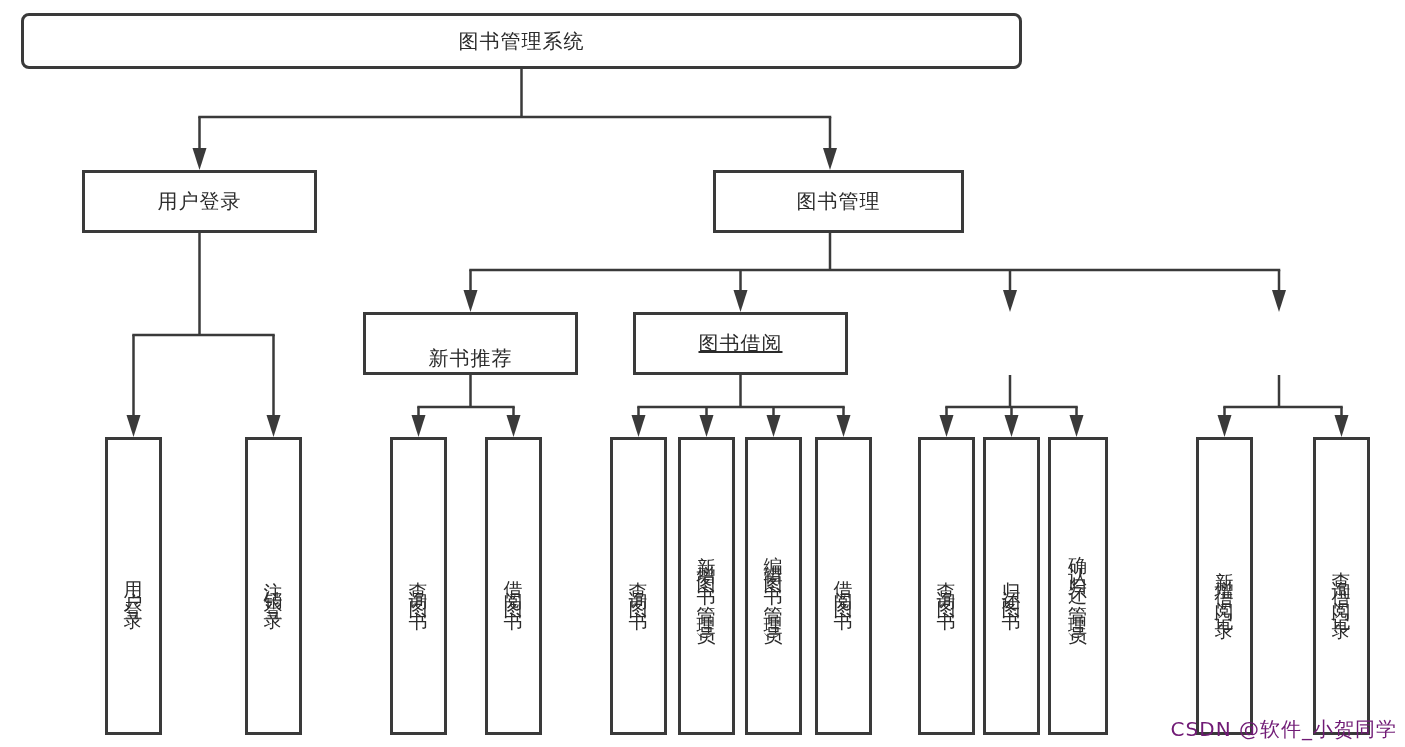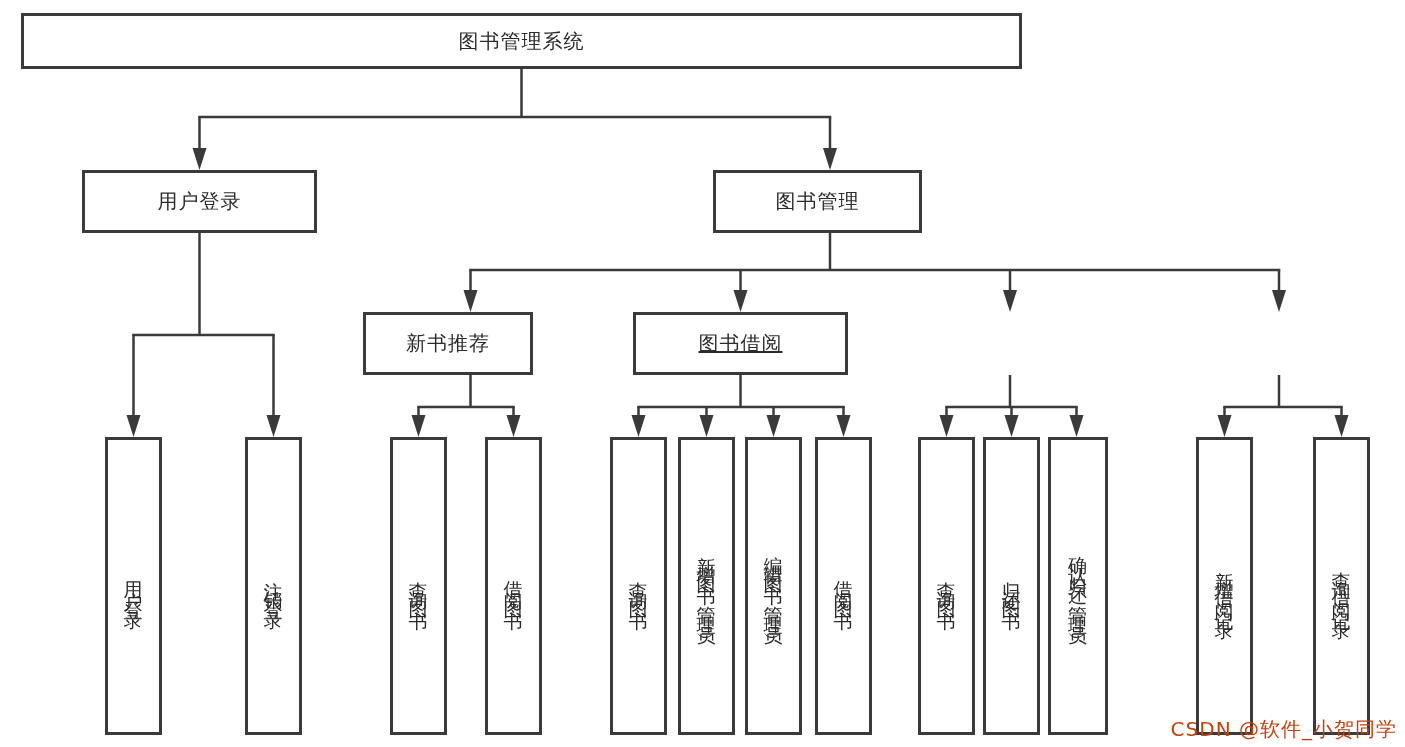--- a/index.html
+++ b/index.html
@@ -34,21 +34,21 @@
     font-size: 19px;
     letter-spacing: 10px;
     line-height: 1;
     white-space: nowrap;
   }
   .watermark {
     position: absolute;
     top: 716px;
     right: 8px;
     font-size: 20px;
-    color: #c2410c;
+    color: #701a75;
     letter-spacing: 1px;
     z-index: 2;
   }
 </style>
 </head>
 <body>
 
 <div id="canvas">
 
   <svg id="connectors" width="1405" height="747" viewBox="0 0 1405 747">
@@ -99,32 +99,32 @@
       <line x1="1076.5" y1="407" x2="1076.5" y2="417" stroke="#3a3a3a" stroke-width="2.5"></line>
       <polygon points="1069.5,415 1083.5,415 1076.5,437" fill="#3a3a3a"></polygon>
       <line x1="1279" y1="375" x2="1279" y2="407" stroke="#3a3a3a" stroke-width="2.5"></line>
       <line x1="1224.5" y1="407" x2="1341.5" y2="407" stroke="#3a3a3a" stroke-width="2.5" stroke-linecap="square"></line>
       <line x1="1224.5" y1="407" x2="1224.5" y2="417" stroke="#3a3a3a" stroke-width="2.5"></line>
       <polygon points="1217.5,415 1231.5,415 1224.5,437" fill="#3a3a3a"></polygon>
       <line x1="1341.5" y1="407" x2="1341.5" y2="417" stroke="#3a3a3a" stroke-width="2.5"></line>
       <polygon points="1334.5,415 1348.5,415 1341.5,437" fill="#3a3a3a"></polygon>
     </svg>
 
-  <div class="node hbox" style="left:21px; top:13px; width:1001px; height:56px;">
+  <div class="node hbox" style="left:21px; top:13px; width:1001px; height:56px;border-radius:8px;">
     <span>图书管理系统</span>
   </div>
 
   <div class="node hbox" style="left:82px; top:170px; width:235px; height:63px;">
     <span>用户登录</span>
   </div>
-  <div class="node hbox" style="left:713px; top:170px; width:209px; height:63px;">
+  <div class="node hbox" style="left:713px; top:170px; width:251px; height:63px;">
     <span>图书管理</span>
   </div>
 
-  <div class="node hbox" style="left:363px; top:312px; width:170px; height:63px;">
+  <div class="node hbox" style="left:363px; top:312px; width:215px; height:63px;align-items:flex-end;">
     <span>新书推荐</span>
   </div>
   <div class="node hbox" style="left:633px; top:312px; width:215px; height:63px;text-decoration:underline;">
     <span>图书借阅</span>
   </div>
 
   <div class="node leaf" style="left:105px; top:437px; width:57px; height:298px;">
     <span>用户登录</span>
   </div>
   <div class="node leaf" style="left:245px; top:437px; width:57px; height:298px;">

